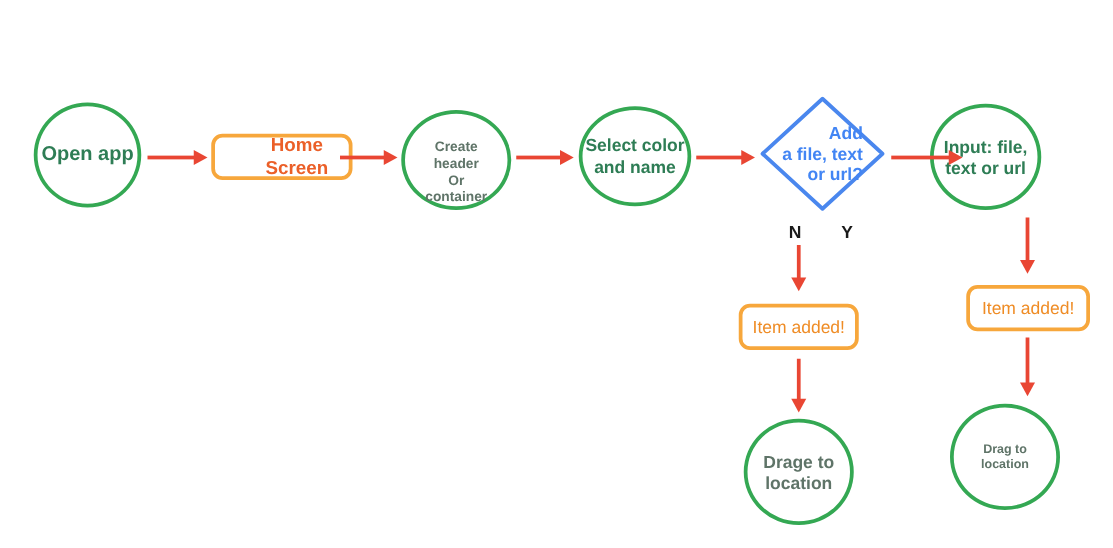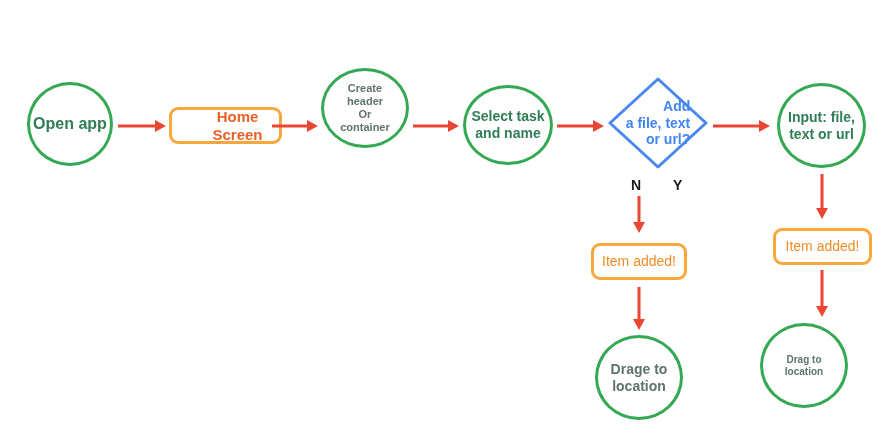--- a/index.html
+++ b/index.html
@@ -79,42 +79,42 @@
 
 
   <div class="node circle" style="left:27px;top:82px;width:86px;height:84px;font-size:16px;">
     <span class="label txt-green">Open app</span>
   </div>
 
   <div class="node rect" style="left:169px;top:107px;width:113px;height:37px;font-size:15px;padding-left:24px;">
     <span class="label txt-redorange">Home Screen</span>
   </div>
 
-  <div class="node circle" style="left:321px;top:68px;width:88px;height:80px;font-size:11px;">
+  <div class="node circle" style="left:321px;top:88px;width:88px;height:80px;font-size:11px;align-items:flex-end;">
     <span class="label txt-graygreen">Create
 header
 Or
 container</span>
   </div>
 
   <div class="node circle" style="left:463px;top:85px;width:90px;height:80px;font-size:14px;">
-    <span class="label txt-green">Select task
+    <span class="label txt-green">Select color
 and name</span>
   </div>
 
   <div class="diamond-wrap" style="left:608px;top:77px;width:100px;height:92px;">
     <svg width="100" height="92" viewBox="0 0 100 92">
       <polygon points="50,2 98,46 50,90 2,46" fill="none" stroke="#4a87ee" stroke-width="3" stroke-linejoin="round"></polygon>
     </svg>
     <div class="label txt-blue">Add
 a file, text
 or url?</div>
   </div>
 
-  <div class="node circle" style="left:777px;top:83px;width:89px;height:85px;font-size:14px;">
+  <div class="node circle" style="left:744px;top:83px;width:89px;height:85px;font-size:14px;">
     <span class="label txt-green">Input: file,
 text or url</span>
   </div>
 
   <div class="branch-label" style="left:631px;top:177px;">N</div>
   <div class="branch-label" style="left:673px;top:177px;">Y</div>
 
   <div class="node rect" style="left:591px;top:243px;width:96px;height:37px;font-size:14px;">
     <span class="label txt-orange">Item added!</span>
   </div>

